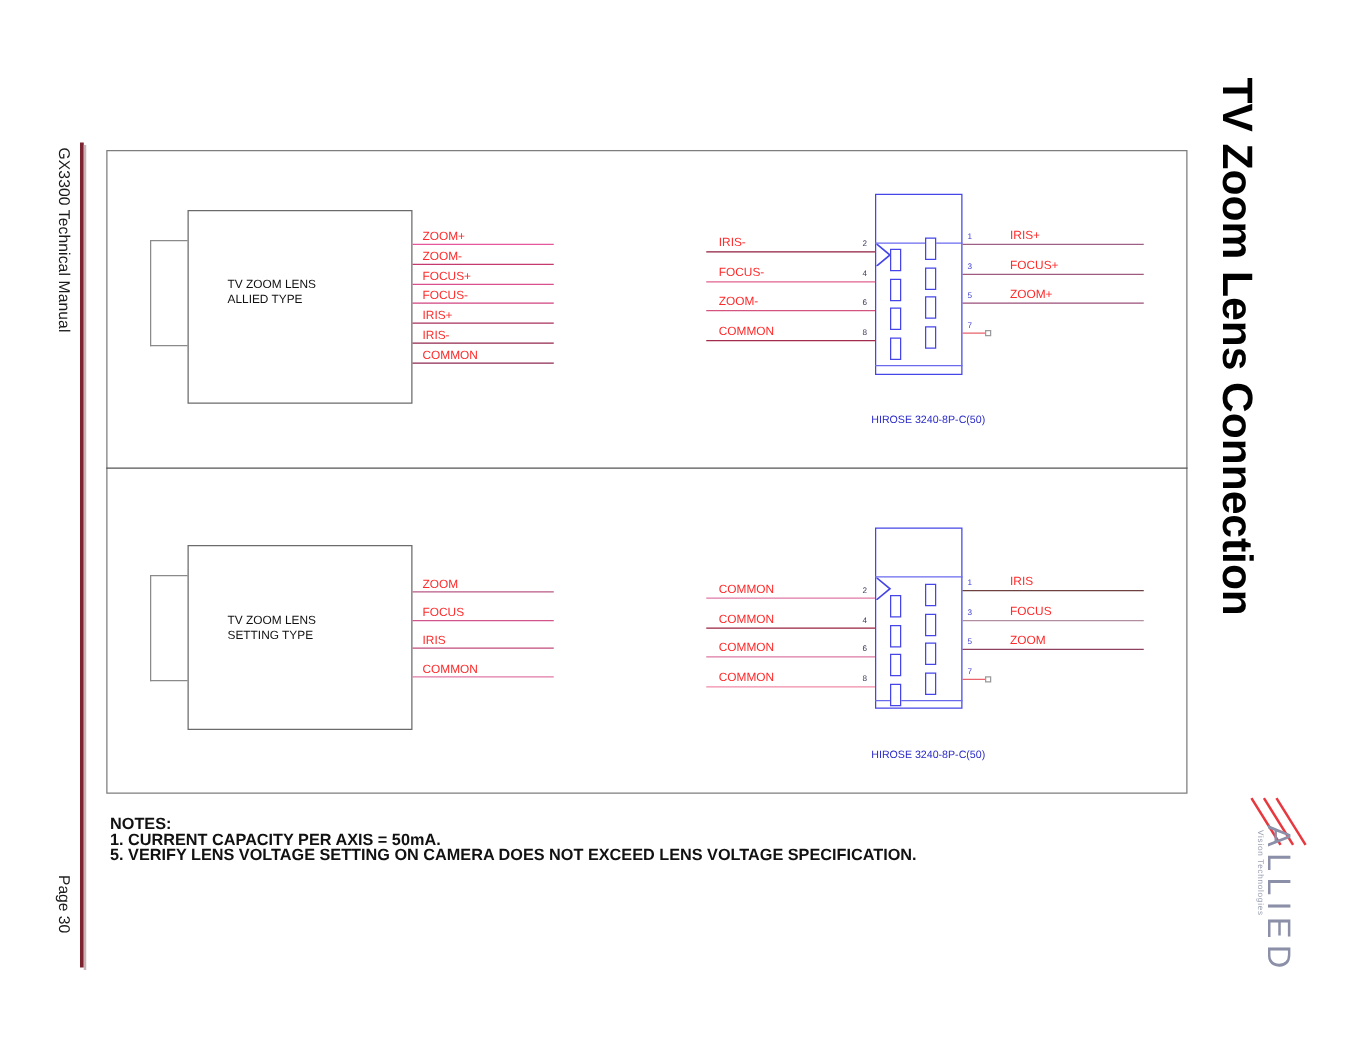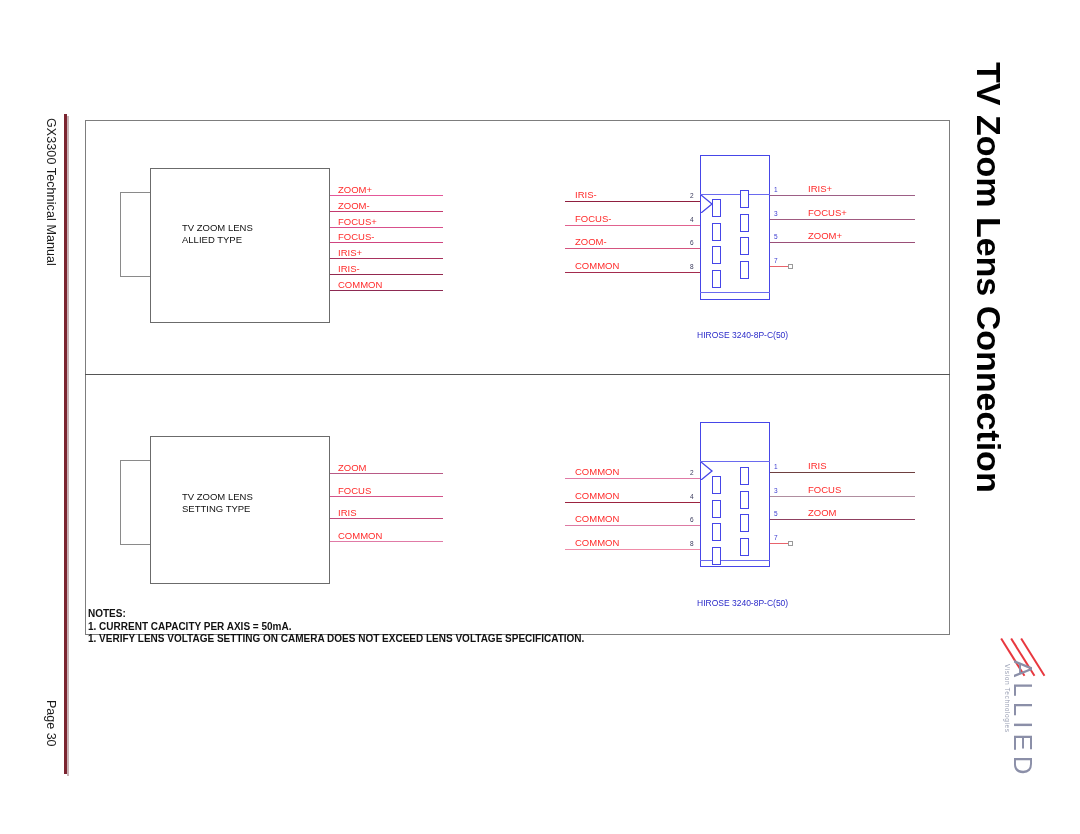--- a/index.html
+++ b/index.html
@@ -163,22 +163,22 @@
     height: 5px;
     border: 1px solid #9a9a9a;
     box-sizing: border-box;
     background: #fff;
   }
 
   
   #notes-block {
     position: absolute;
     left: 88px;
-    top: 608px;
-    font-size: 10px;
+    top: 653px;
+    font-size: 13px;
     font-weight: bold;
     color: #111;
     line-height: 12.6px;
     white-space: nowrap;
   }
 
   
   #allied-logo {
     position: absolute;
     left: 990px;
@@ -351,21 +351,21 @@
     <div class="pin-num right" style="left: 774px; top: 510px;">5</div>
     <div class="wire" style="left: 770px; top: 542.5px; width: 20px; border-top: 1.6px solid rgb(232, 99, 107);"></div>
     <div class="term-square" style="left: 788px; top: 540.5px;"></div>
     <div class="pin-num right" style="left: 774px; top: 533.5px;">7</div>
     <div class="conn-caption" style="left: 697px; top: 598px;">HIROSE 3240-8P-C(50)</div>
   </div>
 
 <div id="notes-block">
   <div>NOTES:</div>
   <div>1. CURRENT CAPACITY PER AXIS = 50mA.</div>
-  <div>1. VERIFY LENS VOLTAGE SETTING ON CAMERA DOES NOT EXCEED LENS VOLTAGE SPECIFICATION.</div>
+  <div>5. VERIFY LENS VOLTAGE SETTING ON CAMERA DOES NOT EXCEED LENS VOLTAGE SPECIFICATION.</div>
 </div>
 
 <div id="allied-logo">
   <div class="slash" style="left:12px; top:6px; width:44px; transform:rotate(58deg);"></div>
   <div class="slash" style="left:22px; top:6px; width:44px; transform:rotate(58deg);"></div>
   <div class="slash" style="left:32px; top:6px; width:44px; transform:rotate(58deg);"></div>
   <div id="allied-word">ALLIED</div>
   <div id="allied-tag">Vision Technologies</div>
 </div>
 

